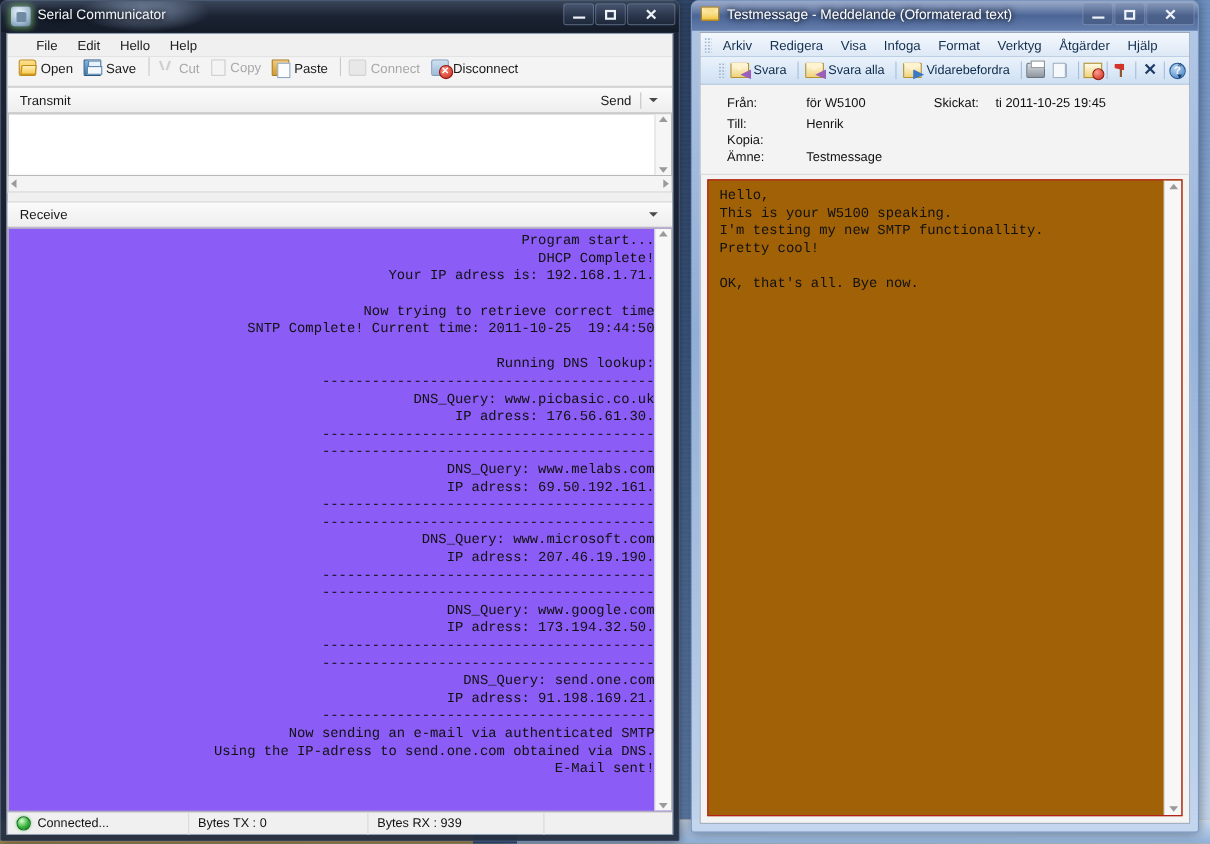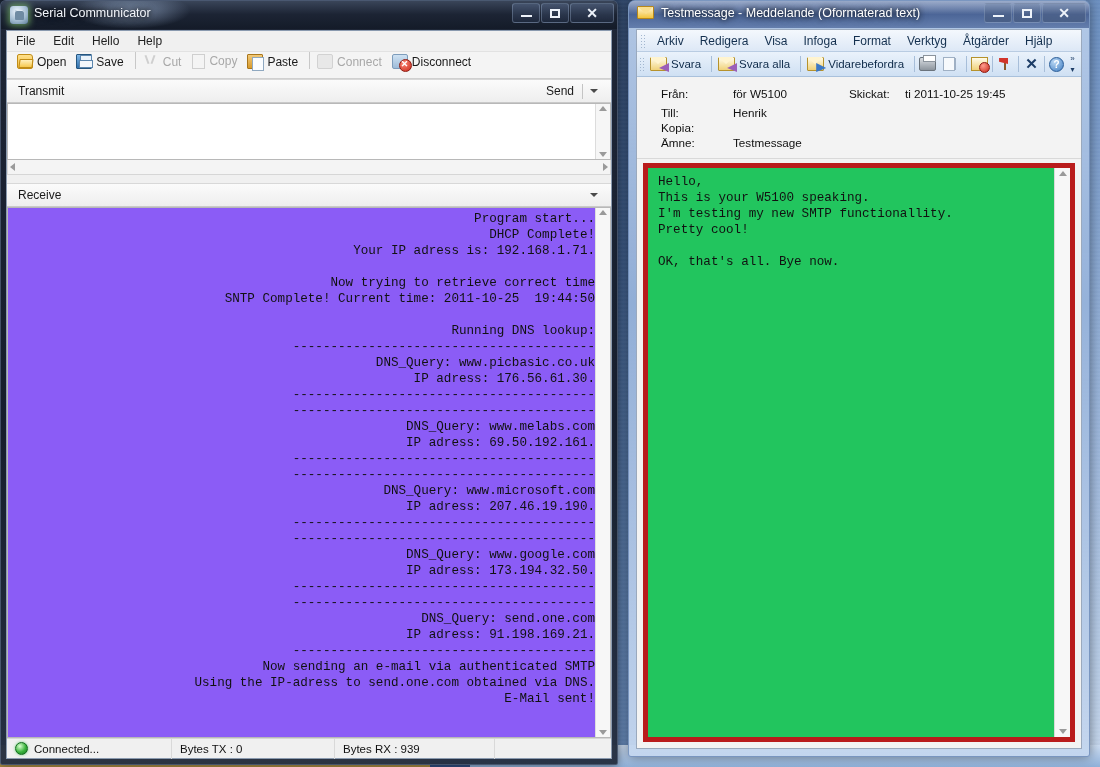--- a/index.html
+++ b/index.html
@@ -88,21 +88,21 @@
 
   
   #win-serial .client {
     position:absolute; left: 5px; right: 5px; top: 29px; bottom: 5px;
     background: #f0f0f0;
     border: 1px solid #8a9aaf;
     display: flex; flex-direction: column;
   }
   .menubar {
     height: 21px; background: #f0f0f0;
-    display: flex; align-items: center; padding-left: 0;
+    display: flex; align-items: center; padding-left: 17px;
     font-size: 12px; color: #222;
     border-bottom: 1px solid #e2e2e2;
   }
   .menubar .mi { padding: 2px 9px; }
   .toolbar {
     height: 27px; background: #f4f4f4;
     display: flex; align-items: flex-start; padding-left: 7px;
     font-size: 12px; color: #1a1a1a;
     border-bottom: 1px solid #d0d0d0;
   }
@@ -236,21 +236,21 @@
     border-bottom: 1px solid #b9cce2;
     display:flex; align-items:center; font-size: 12px; color:#14304f; padding-left: 3px;
   }
   .grip { width: 7px; height: 14px; margin-right: 2px;
      background-image: radial-gradient(#9fb4cd 36%, transparent 38%);
      background-size: 3px 3px; opacity:.95;}
   .om-menubar .mi { padding: 2px 8px; }
   .om-toolbar {
     height: 25px; background: linear-gradient(180deg,#eaf2fb,#cfe0f3);
     border-bottom: 1px solid #a9c1dc;
-    display:flex; align-items:center; font-size: 11.5px; color:#0e2a49; padding-left: 2px;
+    display:flex; align-items:center; font-size: 11.5px; color:#0e2a49; padding-left: 16px;
     position: relative;
   }
   .om-toolbar .tb { display:flex; align-items:center; gap:4px; padding: 1px 6px 1px 2px; }
   .om-toolbar .sep { width:1px; height:16px; background:#a7bed9; margin:0 4px;}
   .mic { width:17px; height:14px; position:relative; display:inline-block;}
   .mic-env { background: linear-gradient(180deg,#fffbe8,#f0d27a); border:1px solid #b6922c; border-radius:1px;}
   .mic-env:after{content:"";position:absolute;left:-1px;top:-1px;width:0;height:0;border-left:8px solid transparent;border-right:8px solid transparent;border-top:7px solid #fff4cf;}
   .arr { position:absolute; right:-3px; bottom:-2px; width:10px;height:9px;
          background:#9b5fb9; clip-path: polygon(100% 0,100% 100%,0 55%); }
   .arr.blue { background:#3b78c6; clip-path: polygon(0 0,0 100%,100% 55%); }
@@ -276,22 +276,22 @@
     border-bottom: 1px solid #d9d9d9;
   }
   .hrow { display:flex; align-items:baseline; padding: 0 0 6px 24px; }
   .hrow.tight { padding-bottom: 2px; }
   .hlabel { width: 72px; color:#111; }
   .hvalue { color:#111; }
   .hlabel2 { width: 56px; color:#111; }
   .hright { display:flex; align-items:baseline; margin-left: 62px; }
 
   .om-body {
-    flex: 1; margin: 4px 6px 6px 6px; background:#22c55e;
-    border:5px solid #b91c1c; display:flex; overflow:hidden;gap:44px;
+    flex: 1; margin: 4px 6px 6px 6px; background:#a16207;
+    border:1px solid #b91c1c; display:flex; overflow:hidden;gap:44px;
   }
   .om-bodytext {
     flex:1; padding: 6px 0 0 10px;
     font-family: "Liberation Mono","DejaVu Sans Mono", monospace;
     font-size: 12.6px; line-height: 16px; color:#111; white-space: pre;
   }
   .om-vscroll {
     width: 16px; background:#f7f7f7; border-left:1px solid #dadada;
     display:flex; flex-direction:column; justify-content:space-between; align-items:center; padding: 3px 0;
   }

